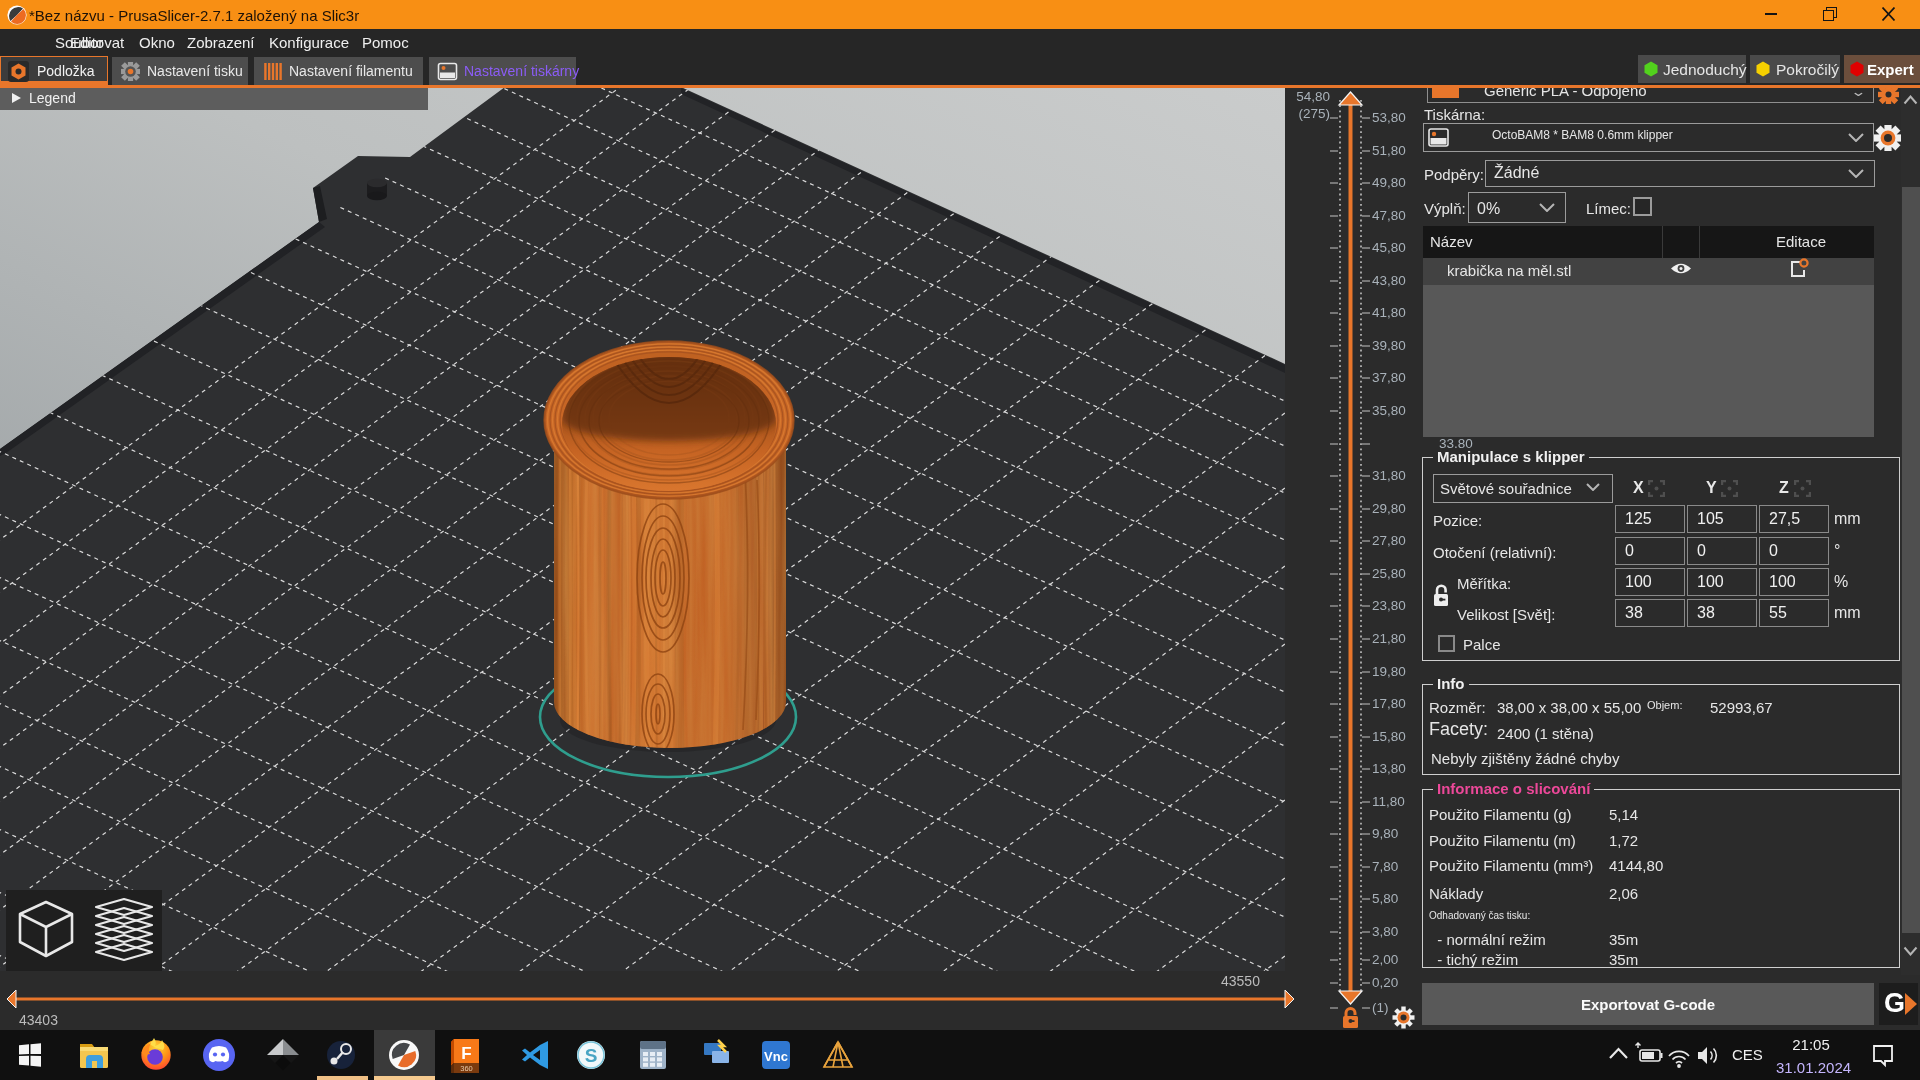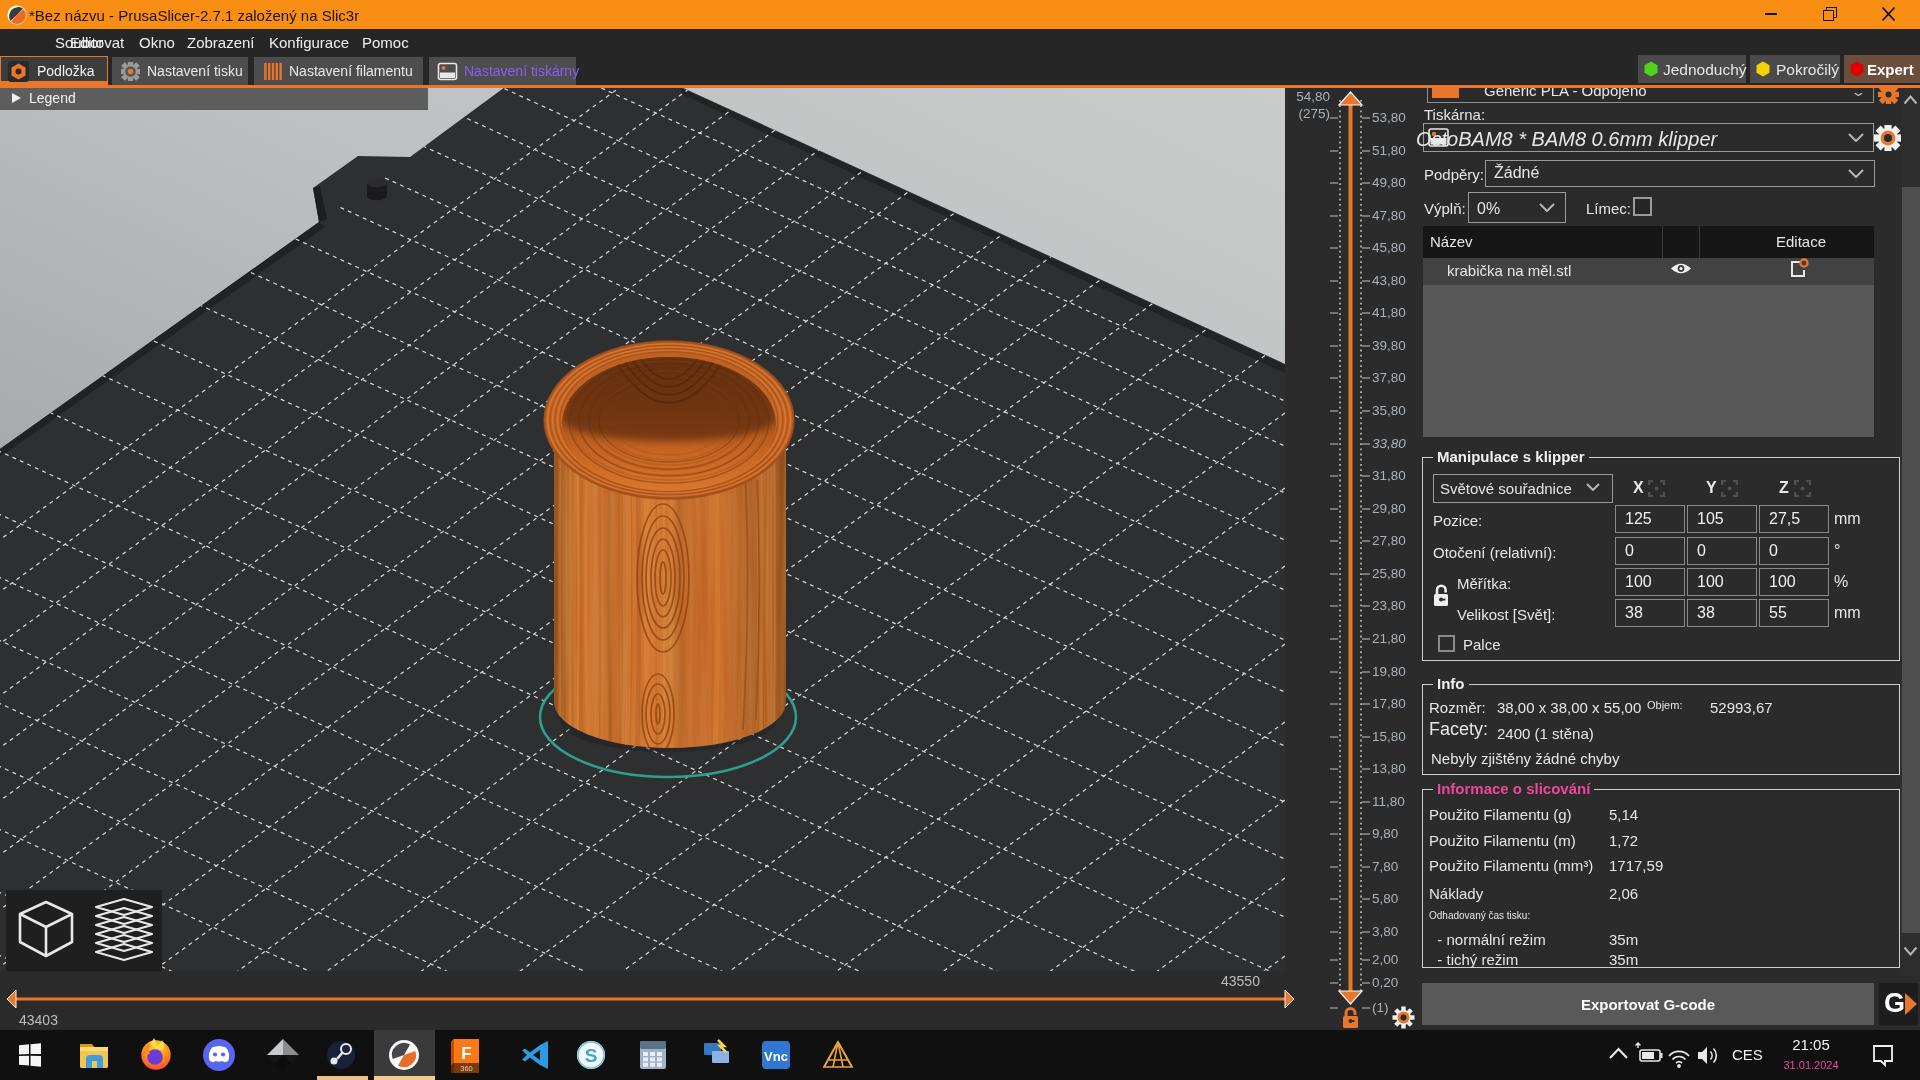--- a/index.html
+++ b/index.html
@@ -330,21 +330,21 @@
 <div class="t" style="left:1372px;top:110px;font-size:13.5px;color:#a9b2ba;">53,80</div>
 <div class="t" style="left:1372px;top:143px;font-size:13.5px;color:#a9b2ba;">51,80</div>
 <div class="t" style="left:1372px;top:175px;font-size:13.5px;color:#a9b2ba;">49,80</div>
 <div class="t" style="left:1372px;top:208px;font-size:13.5px;color:#a9b2ba;">47,80</div>
 <div class="t" style="left:1372px;top:240px;font-size:13.5px;color:#a9b2ba;">45,80</div>
 <div class="t" style="left:1372px;top:273px;font-size:13.5px;color:#a9b2ba;">43,80</div>
 <div class="t" style="left:1372px;top:305px;font-size:13.5px;color:#a9b2ba;">41,80</div>
 <div class="t" style="left:1372px;top:338px;font-size:13.5px;color:#a9b2ba;">39,80</div>
 <div class="t" style="left:1372px;top:370px;font-size:13.5px;color:#a9b2ba;">37,80</div>
 <div class="t" style="left:1372px;top:403px;font-size:13.5px;color:#a9b2ba;">35,80</div>
-<div class="t" style="left:1372px;top:436px;font-size:13.5px;color:#a9b2ba;font-style:italic;">33,80</div>
+<div class="t" style="left:1439px;top:436px;font-size:13.5px;color:#a9b2ba;">33,80</div>
 <div class="t" style="left:1372px;top:468px;font-size:13.5px;color:#a9b2ba;">31,80</div>
 <div class="t" style="left:1372px;top:501px;font-size:13.5px;color:#a9b2ba;">29,80</div>
 <div class="t" style="left:1372px;top:533px;font-size:13.5px;color:#a9b2ba;">27,80</div>
 <div class="t" style="left:1372px;top:566px;font-size:13.5px;color:#a9b2ba;">25,80</div>
 <div class="t" style="left:1372px;top:598px;font-size:13.5px;color:#a9b2ba;">23,80</div>
 <div class="t" style="left:1372px;top:631px;font-size:13.5px;color:#a9b2ba;">21,80</div>
 <div class="t" style="left:1372px;top:664px;font-size:13.5px;color:#a9b2ba;">19,80</div>
 <div class="t" style="left:1372px;top:696px;font-size:13.5px;color:#a9b2ba;">17,80</div>
 <div class="t" style="left:1372px;top:729px;font-size:13.5px;color:#a9b2ba;">15,80</div>
 <div class="t" style="left:1372px;top:761px;font-size:13.5px;color:#a9b2ba;">13,80</div>
@@ -375,21 +375,21 @@
       <circle r="3.0" fill="#2b2b2b"></circle>
     </g>
   </svg>
 <div class="t" style="left:1424px;top:106px;font-size:15px;color:#e6e6e6;">Tiskárna:</div>
 <div class="ab" style="left:1423px;top:123px;width:449px;height:27px;border:1px solid #9b9b9b;"></div>
 <svg class="ab" style="left:1428px;top:128px;" width="21" height="19" viewBox="0 0 21 19">
 <rect x="1" y="1" width="19" height="17" rx="2" fill="none" stroke="#e8e8e8" stroke-width="1.6"></rect>
 <rect x="2.5" y="10" width="16" height="6.5" fill="#e8e8e8"></rect>
 <circle cx="6" cy="6" r="2.2" fill="#e8762b"></circle>
   </svg>
-<div class="t" style="left:1416px;top:128px;font-size:20px;color:#e6e6e6;font-style:italic;">OctoBAM8 * BAM8 0.6mm klipper</div>
+<div class="t" style="left:1492px;top:128px;font-size:12px;color:#e6e6e6;">OctoBAM8 * BAM8 0.6mm klipper</div>
 <svg class="ab" style="left:1848px;top:133px;" width="16" height="9" viewBox="0 0 16 9">
     <path d="M1,1 L8.0,8 L15,1" fill="none" stroke="#b5b5b5" stroke-width="2"></path>
   </svg>
 <svg class="ab" style="left:1874px;top:125px;" width="30" height="26" viewBox="0 0 30 26">
     <g transform="translate(14,13)">
       <rect x="-3.6" y="-14.0" width="7.2" height="6.6" fill="#f0f0f0" transform="rotate(0)"></rect>
       <rect x="-3.6" y="-14.0" width="7.2" height="6.6" fill="#f0f0f0" transform="rotate(45)"></rect>
       <rect x="-3.6" y="-14.0" width="7.2" height="6.6" fill="#f0f0f0" transform="rotate(90)"></rect>
       <rect x="-3.6" y="-14.0" width="7.2" height="6.6" fill="#f0f0f0" transform="rotate(135)"></rect>
       <rect x="-3.6" y="-14.0" width="7.2" height="6.6" fill="#f0f0f0" transform="rotate(180)"></rect>
@@ -503,21 +503,21 @@
 <div class="t" style="left:1429px;top:719px;font-size:18px;color:#e6e6e6;">Facety:</div>
 <div class="t" style="left:1497px;top:725px;font-size:15px;color:#e6e6e6;">2400 (1 stěna)</div>
 <div class="t" style="left:1431px;top:750px;font-size:15px;color:#e6e6e6;">Nebyly zjištěny žádné chyby</div>
 <div class="ab" style="left:1422px;top:789px;width:476px;height:177px;border:1px solid #cfcfcf;"></div>
 <div class="t" style="left:1433px;top:780px;font-size:15px;font-weight:bold;color:#ec4899;background:#2b2b2b;padding:0 4px;">Informace o slicování</div>
 <div class="t" style="left:1429px;top:806px;font-size:15px;color:#e6e6e6;">Použito Filamentu (g)</div>
 <div class="t" style="left:1609px;top:806px;font-size:15px;color:#e6e6e6;">5,14</div>
 <div class="t" style="left:1429px;top:832px;font-size:15px;color:#e6e6e6;">Použito Filamentu (m)</div>
 <div class="t" style="left:1609px;top:832px;font-size:15px;color:#e6e6e6;">1,72</div>
 <div class="t" style="left:1429px;top:857px;font-size:15px;color:#e6e6e6;">Použito Filamentu (mm³)</div>
-<div class="t" style="left:1609px;top:857px;font-size:15px;color:#e6e6e6;">1717,59</div>
+<div class="t" style="left:1609px;top:857px;font-size:15px;color:#e6e6e6;">4144,80</div>
 <div class="t" style="left:1429px;top:885px;font-size:15px;color:#e6e6e6;">Náklady</div>
 <div class="t" style="left:1609px;top:885px;font-size:15px;color:#e6e6e6;">2,06</div>
 <div class="t" style="left:1429px;top:910px;font-size:10px;color:#e6e6e6;">Odhadovaný čas tisku:</div>
 <div class="t" style="left:1429px;top:931px;font-size:15px;color:#e6e6e6;">&nbsp;&nbsp;- normální režim</div>
 <div class="t" style="left:1609px;top:931px;font-size:15px;color:#e6e6e6;">35m</div>
 <div class="t" style="left:1429px;top:951px;font-size:15px;color:#e6e6e6;">&nbsp;&nbsp;- tichý režim</div>
 <div class="t" style="left:1609px;top:951px;font-size:15px;color:#e6e6e6;">35m</div>
 <div class="ab" style="left:1422px;top:983px;width:452px;height:42px;background:#595959;"></div>
 <div class="t" style="left:1422px;top:996px;width:452px;text-align:center;font-size:15px;font-weight:bold;color:#fafafa;">Exportovat G-code</div>
 <div class="ab" style="left:1879px;top:983px;width:39px;height:42px;background:#1d1d1d;"></div>
@@ -696,15 +696,15 @@
       <path d="M72.5,29.5 A8.5,8.5 0 0 1 85.5,29.5"></path>
       <path d="M76,33 A4.5,4.5 0 0 1 82,33"></path>
 </g>
     <circle cx="79" cy="36" r="1.9" fill="#e8e8e8"></circle>
 <path d="M98,22 L102,22 L107,17 L107,34 L102,29 L98,29 Z" fill="#e8e8e8"></path>
 <path d="M110.5,21.5 A6,6 0 0 1 110.5,29.5" stroke="#e8e8e8" stroke-width="1.6" fill="none"></path>
 <path d="M113.5,18.5 A10,10 0 0 1 113.5,32.5" stroke="#e8e8e8" stroke-width="1.6" fill="none"></path>
 </svg>
 <div class="t" style="left:1732px;top:1046px;font-size:15px;color:#f0f0f0;">CES</div>
 <div class="t" style="left:1776px;top:1036px;width:70px;text-align:center;font-size:15px;color:#f0f0f0;">21:05</div>
-<div class="t" style="left:1776px;top:1059px;width:70px;text-align:center;font-size:11px;color:#ec4899;">31.01.2024</div>
+<div class="t" style="left:1776px;top:1059px;width:70px;text-align:center;font-size:15px;color:#c4b5fd;">31.01.2024</div>
 <svg class="ab" style="left:1872px;top:1044px;" width="22" height="24" viewBox="0 0 22 24">
 <path d="M2,2 L20,2 L20,17 L13,17 L13,21 L9,17 L2,17 Z" fill="none" stroke="#f0f0f0" stroke-width="1.8"></path>
   </svg>
 </body></html>

